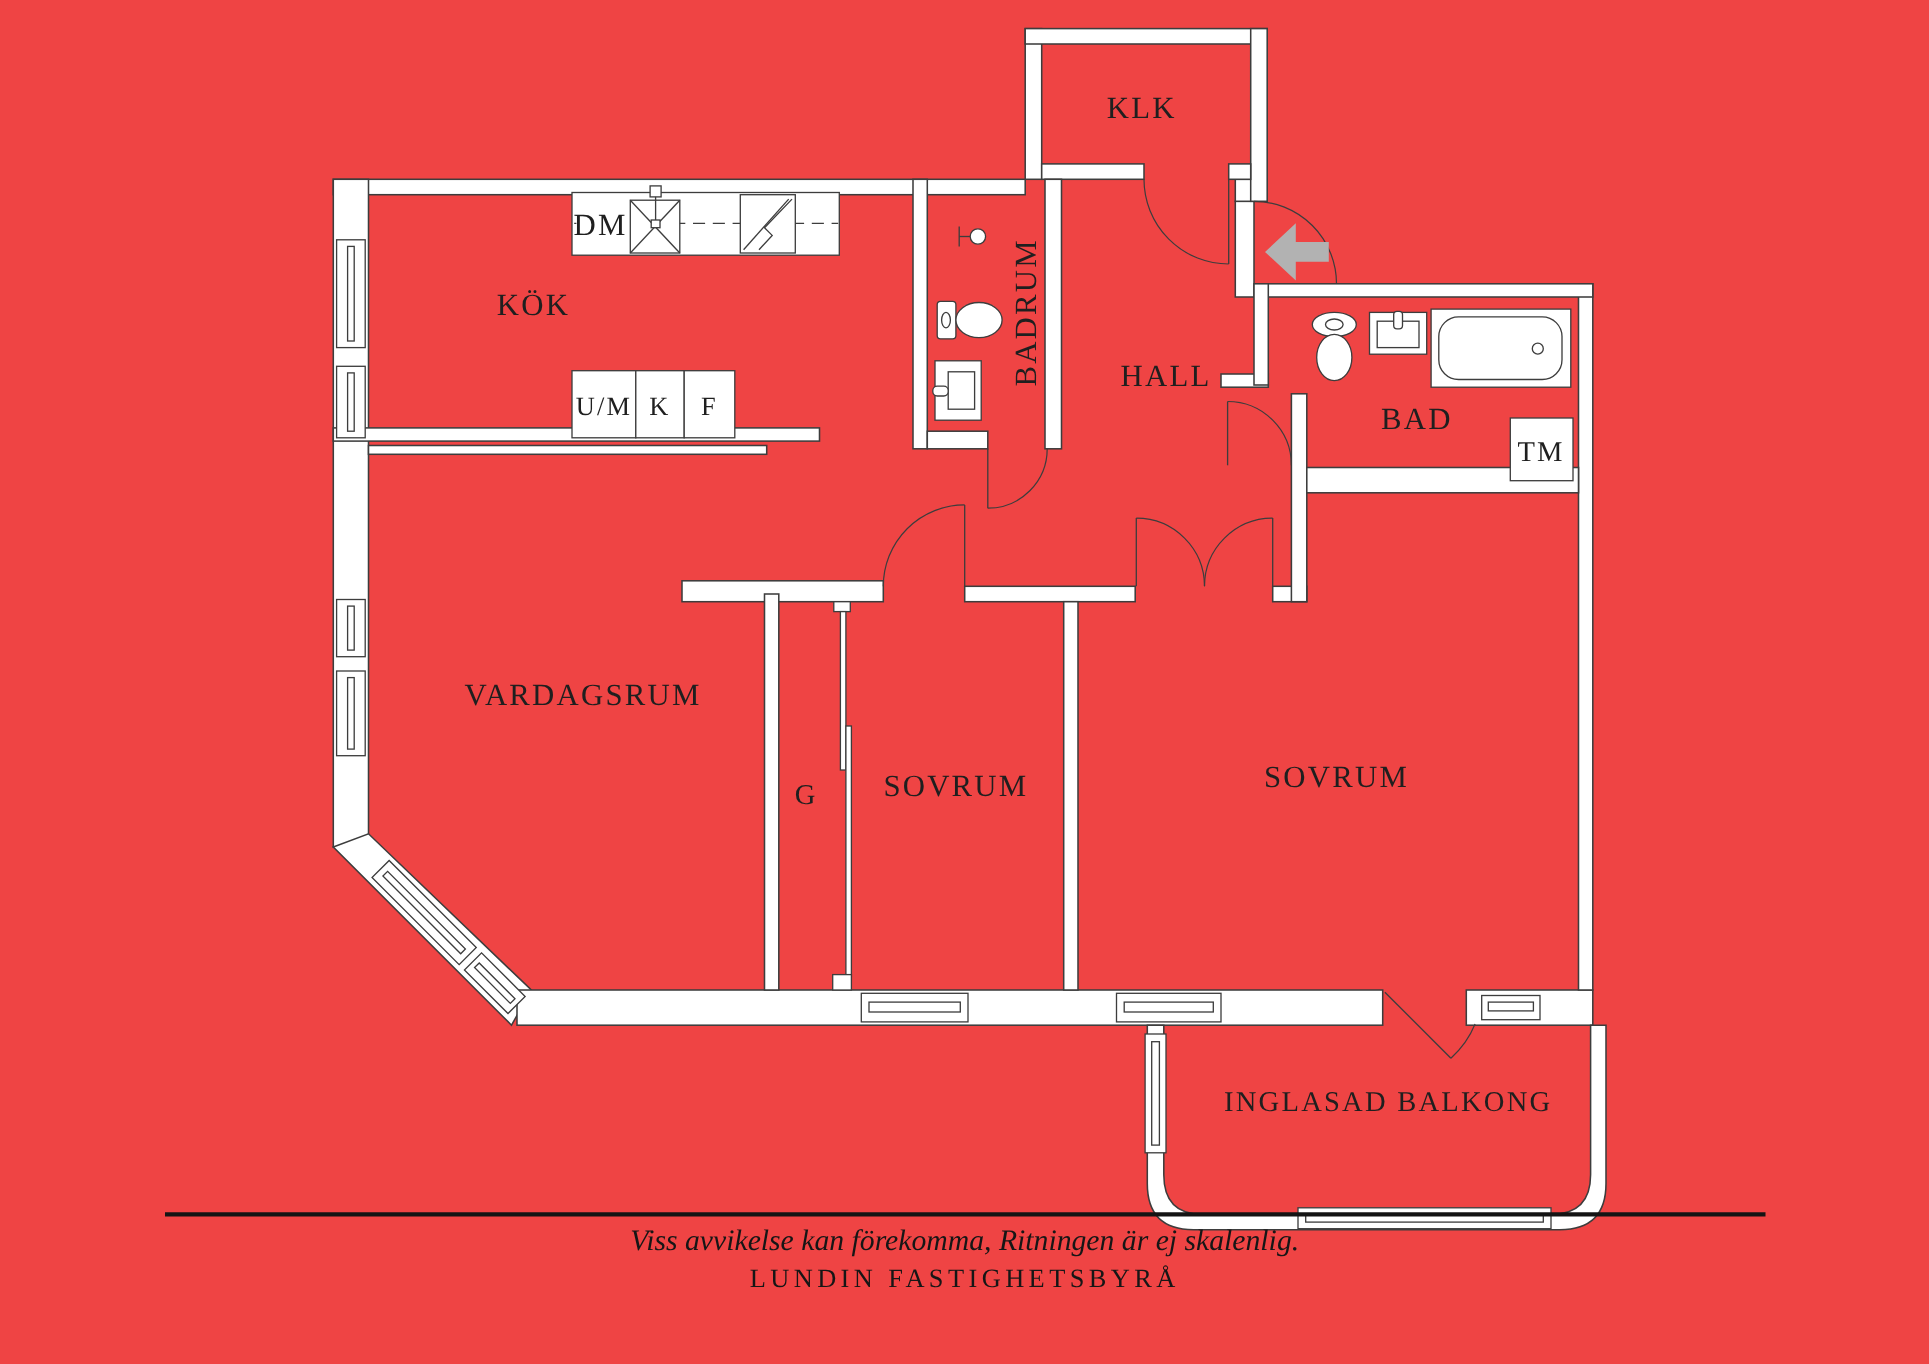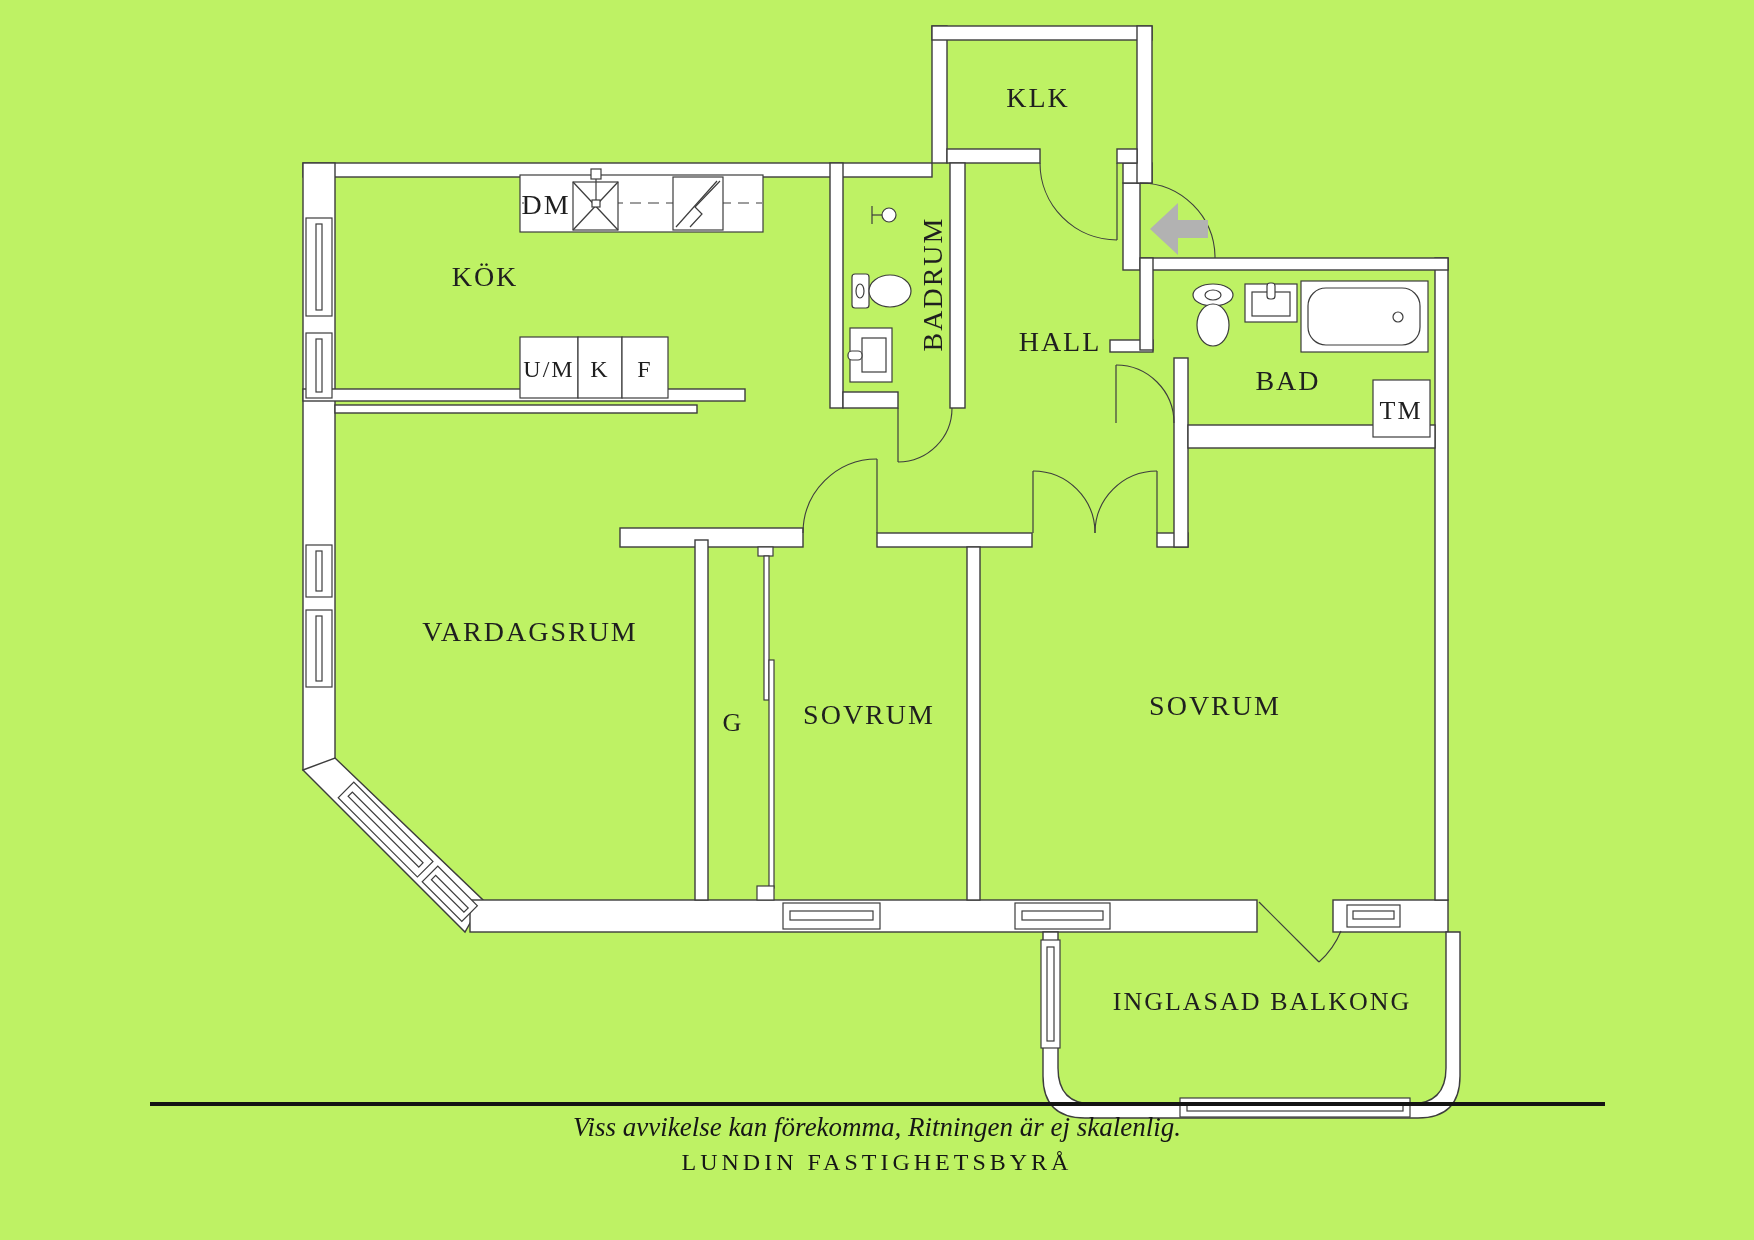--- a/index.html
+++ b/index.html
@@ -1,16 +1,16 @@
 <!DOCTYPE html>
 <html><head>
 <meta charset="utf-8">
 <style>
   html,body{margin:0;padding:0;background:#ffffff;}
-  .page{position:relative;width:1754px;height:1240px;background:#bef264;overflow:hidden;}
+  .page{position:relative;width:1754px;height:1240px;background:#ef4444;overflow:hidden;}
   svg{display:block;}
   .lbl{font-family:"Liberation Serif","DejaVu Serif",serif;fill:#1f1f1f;letter-spacing:2px;}
   .lbl-big{font-size:28px;}
   .lbl-mid{font-size:26px;}
   .lbl-sm{font-size:24px;}
   .footer-italic{font-family:"Liberation Serif","DejaVu Serif",serif;font-style:italic;font-size:27px;fill:#161616;}
   .footer-brand{font-family:"Liberation Serif","DejaVu Serif",serif;font-size:24px;fill:#161616;letter-spacing:4px;}
   .wall{fill:#ffffff;stroke:#3d3d3d;stroke-width:1.4;}
   .win{fill:#ffffff;stroke:#3d3d3d;stroke-width:1.2;}
   .ln{fill:none;stroke:#3d3d3d;stroke-width:1.2;}

